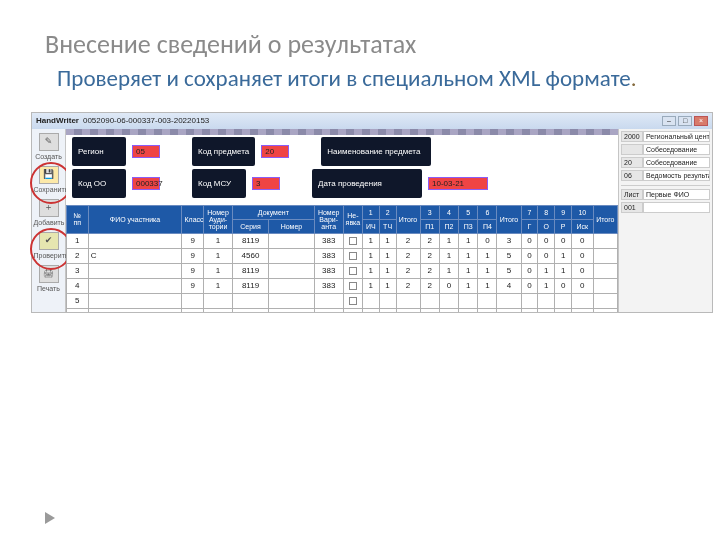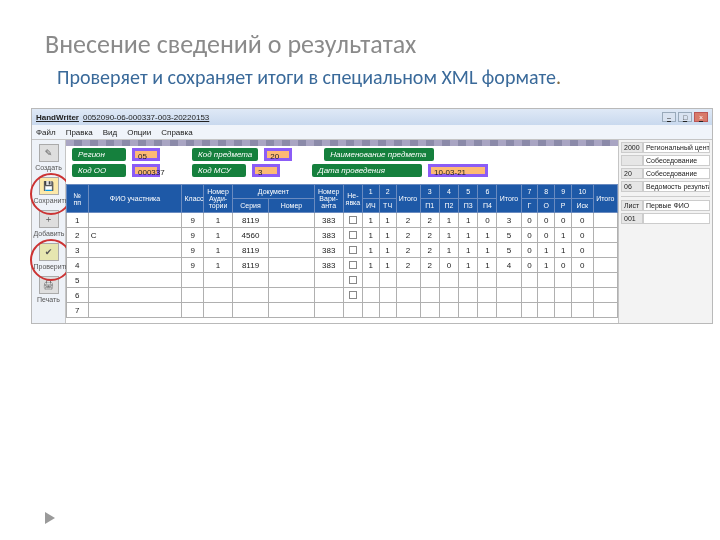--- a/index.html
+++ b/index.html
@@ -14,21 +14,21 @@
   .slide {
     padding: 28px 45px 0 45px;
   }
   .title {
     font-size: 26px;
     font-weight: 300;
     color: #8a8a8a;
     margin-bottom: 4px;
   }
   .subtitle {
-    font-size: 20px;
+    font-size: 23px;
     color: #3a6a9a;
     line-height: 1.3;
     margin-bottom: 18px;
     padding-left: 12px;
   }
   .subtitle .dot { color: #856b3f; }
   .screenshot {
     margin: 0 4px 0 -14px;
     border: 1px solid #b9b9b9;
     background: #ededed;
@@ -37,21 +37,20 @@
     color: #222;
     width: 682px;
   }
   .win-title {
     height: 16px;
     background: linear-gradient(#dfe9f6,#c9d9ee);
     display: flex;
     align-items: center;
     padding: 0 4px;
     font-size: 8px;
-    text-decoration: underline;
   }
   .win-title .app { font-weight: bold; margin-right: 4px; }
   .win-title .spacer { flex: 1; }
   .win-btn {
     width: 14px; height: 10px;
     background: #d9e3f1;
     border: 1px solid #9ab;
     margin-left: 2px;
     font-size: 7px;
     display: flex; align-items: center; justify-content: center;
@@ -124,31 +123,30 @@
     background: #ffffff;
     padding: 2px 6px 4px 6px;
   }
   .meta-row {
     display: flex;
     align-items: center;
     gap: 6px;
     margin-bottom: 3px;
   }
   .meta-label {
-    background: #15803d;
+    background: #0f172a;
     color: #fff;
     font-size: 8px;
-    padding: 2px 6px;
+    padding: 10px 6px;
     min-width: 54px;
     border-radius: 2px;
-    font-style: italic;
   }
   .meta-input {
-    background: #fdba74;
-    border: 3px solid #8b5cf6;
+    background: #ef4444;
+    border: 1px solid #8b5cf6;
     font-size: 8px;
     padding: 1px 3px;
     height: 13px;
   }
   .grid-wrap {
     overflow: hidden;
   }
   table.grid {
     border-collapse: collapse;
     font-size: 8px;
@@ -231,27 +229,20 @@
   </div>
 
   <div class="screenshot">
     <div class="win-title">
       <span class="app">HandWriter</span>
       <span>0052090-06-000337-003-20220153</span>
       <span class="spacer"></span>
       <span class="win-btn">–</span>
       <span class="win-btn">□</span>
       <span class="win-btn close">×</span>
-    </div>
-    <div class="menu-bar">
-      <span>Файл</span>
-      <span>Правка</span>
-      <span>Вид</span>
-      <span>Опции</span>
-      <span>Справка</span>
     </div>
     <div class="hw-body">
       <div class="left-tools">
         <div class="tool">
           <div class="ticon">✎</div>
           <span>Создать</span>
         </div>
         <div class="tool circ">
           <div class="ticon" style="background:#fce9a9;">💾</div>
           <span>Сохранить</span>

